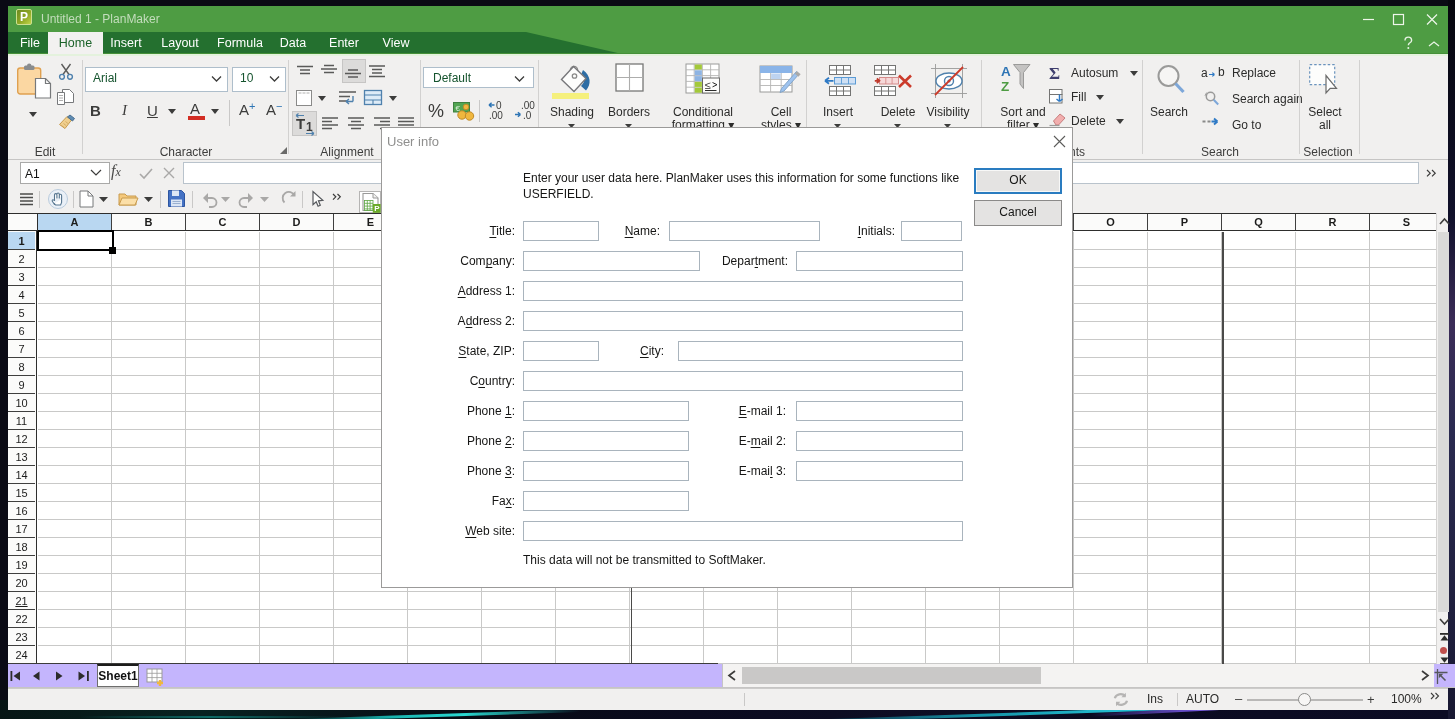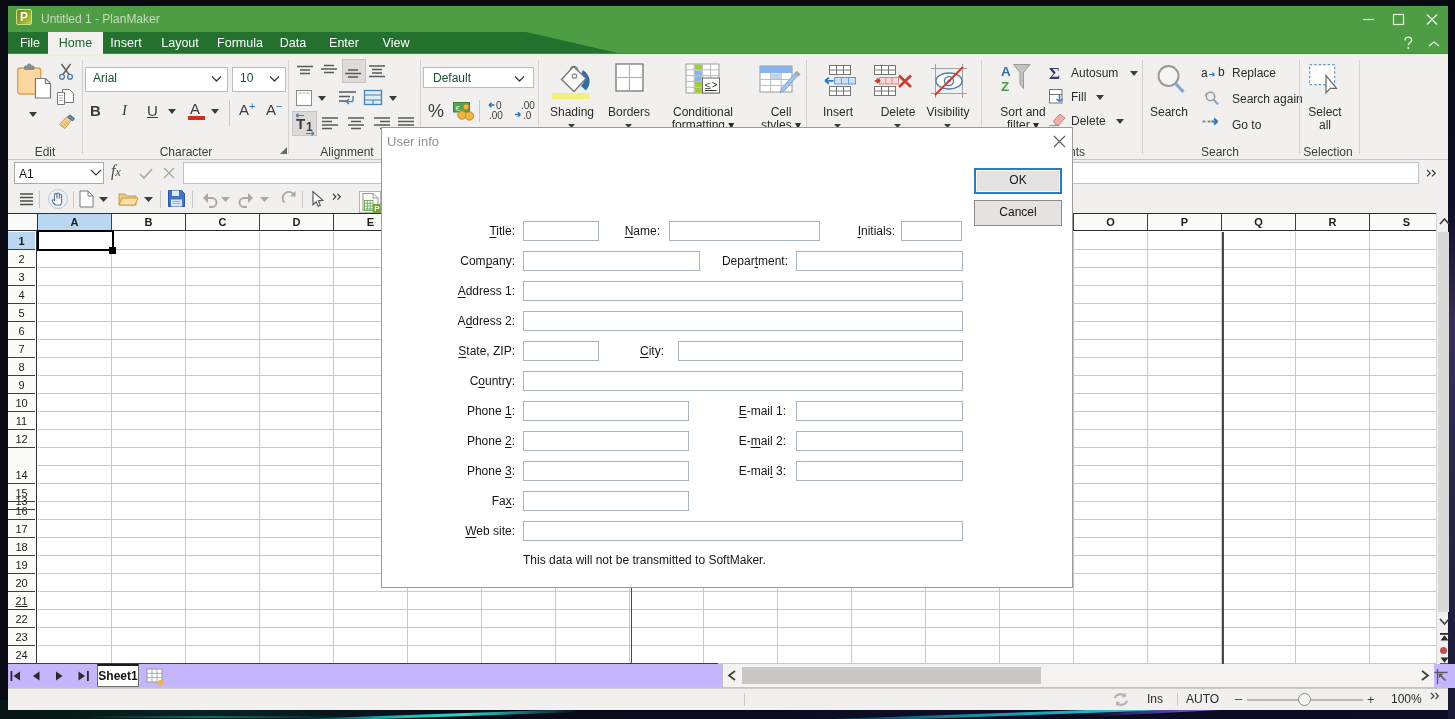--- a/index.html
+++ b/index.html
@@ -14,21 +14,21 @@
 #menuwedge{position:absolute;left:0;top:0;width:614px;height:22px;background:#24702f;clip-path:polygon(0 0,518px 0,614px 22px,0 22px)}
 .mtab{position:absolute;top:0;height:22px;font-size:12.5px;color:#fff;line-height:22px;text-align:center}
 #hometab{position:absolute;left:40px;top:0;width:55px;height:23px;background:#f2f1f0;color:#1c632a;font-size:12.5px;line-height:22px;text-align:center}
 #ribbon{position:absolute;left:0;top:48px;width:1440px;height:106px;background:#f1f0ef;border-bottom:1px solid #c6c5c4}
 .gsep{position:absolute;top:6px;height:94px;width:1px;background:#d2d1d0}
 .glabel{position:absolute;top:91px;font-size:12px;color:#3d3d3c;width:120px;text-align:center}
 .blabel{position:absolute;font-size:12px;color:#2c2c2b;text-align:center;line-height:13px}
 .combo{position:absolute;background:#fff;border:1px solid #aebecb;font-size:12px;color:#14532d;height:25px}
 .selbtn{position:absolute;background:#dcdbda;border:1px solid #c6c5c4}
 #fbar{position:absolute;left:0;top:154px;width:1440px;height:26px;background:#f1f0ef}
-#namebox{position:absolute;left:6px;top:2px;width:90px;height:22px;background:#fff;border:1px solid #a9a9a8;font-size:12px;color:#111;padding:4px 0 0 4px}
+#namebox{position:absolute;left:12px;top:2px;width:90px;height:22px;background:#fff;border:1px solid #a9a9a8;font-size:12px;color:#111;padding:4px 0 0 4px}
 #finput{position:absolute;left:175px;top:2px;width:1236px;height:22px;background:#fff;border:1px solid #b9c3cc}
 #tbar{position:absolute;left:0;top:180px;width:1440px;height:27px;background:#f1f0ef}
 .tsep{position:absolute;top:5px;height:17px;width:1px;background:#c9c8c7}
 #grid{position:absolute;left:0;top:207px;width:1428px;height:451px;background:#fff;overflow:hidden}
 #colhead{position:absolute;left:0;top:0;width:1428px;height:18px;background:#fbfbfa;border-top:1px solid #2e2e2d;border-bottom:1.5px solid #2e2e2d}
 .ch{position:absolute;top:0px;height:16px;border-right:1px solid #3f3f3e;font-size:11px;font-weight:700;color:#1c1c1b;text-align:center;line-height:17px}
 #rowhead{position:absolute;left:0;top:18px;width:28.5px;height:433px;background:#fbfbfa;border-right:1.5px solid #2e2e2d}
 .rh{position:absolute;left:0;width:27px;height:18px;border-bottom:1px solid #3f3f3e;font-size:11px;font-weight:400;color:#1c1c1b;text-align:center;line-height:18px}
 #cells{position:absolute;left:30px;top:18.5px;width:1398px;height:432.5px;
 background:
@@ -478,21 +478,21 @@
 <div class="rh" style="top:36.5px;">3</div>
 <div class="rh" style="top:54.5px;">4</div>
 <div class="rh" style="top:72.5px;">5</div>
 <div class="rh" style="top:90.5px;">6</div>
 <div class="rh" style="top:108.5px;">7</div>
 <div class="rh" style="top:126.5px;">8</div>
 <div class="rh" style="top:144.5px;">9</div>
 <div class="rh" style="top:162.5px;">10</div>
 <div class="rh" style="top:180.5px;">11</div>
 <div class="rh" style="top:198.5px;">12</div>
-<div class="rh" style="top:216.5px;margin-top:44px;">13</div>
+<div class="rh" style="top:216.5px;">13</div>
 <div class="rh" style="top:234.5px;">14</div>
 <div class="rh" style="top:252.5px;">15</div>
 <div class="rh" style="top:270.5px;">16</div>
 <div class="rh" style="top:288.5px;">17</div>
 <div class="rh" style="top:306.5px;">18</div>
 <div class="rh" style="top:324.5px;">19</div>
 <div class="rh" style="top:342.5px;">20</div>
 <div class="rh" style="top:360.5px;text-decoration:underline;">21</div>
 <div class="rh" style="top:378.5px;">22</div>
 <div class="rh" style="top:396.5px;">23</div>
@@ -573,20 +573,21 @@
     <svg style="left:1422px;top:3px" width="11" height="8">
           <path d="M1 1l3 3-3 3M5.5 1l3 3-3 3" stroke="#3c3c3b" stroke-width="1.1" fill="none"></path>
         </svg>
   </div>
 </div>
 <div id="dlg">
   <div class="abs" style="left:5px;top:6px;font-size:13px;color:#8f8f8e">User info</div>
   <svg style="left:671px;top:7px" width="13" height="13">
         <path d="M1 1l11 11M12 1L1 12" stroke="#5c5c5b" stroke-width="1.1"></path>
       </svg>
+  <div class="abs" style="left:141px;top:43px;width:440px;font-size:12px;color:#161615;line-height:15.5px">Enter your user data here. PlanMaker uses this information for some functions like USERFIELD.</div>
   <div class="abs" id="okbtn" style="left:592px;top:40px;width:88px;height:26px;background:#e4e3e2;border:2px solid #2a7cc0;box-shadow:inset 0 0 0 1px #f8f8f7;font-size:12px;color:#161615;text-align:center;line-height:21px">OK</div>
   <div class="abs" id="cancelbtn" style="left:592px;top:72px;width:88px;height:26px;background:#e4e3e2;border:1px solid #8b8a89;font-size:12px;color:#161615;text-align:center;line-height:23px">Cancel</div>
   <div class="lbl" style="left:33px;top:96px;width:100px"><u>T</u>itle:</div>
   <div class="fld" style="left:141px;top:93px;width:76px"></div>
   <div class="lbl" style="left:178px;top:96px;width:100px"><u>N</u>ame:</div>
   <div class="fld" style="left:287px;top:93px;width:151px"></div>
   <div class="lbl" style="left:413px;top:96px;width:100px"><u>I</u>nitials:</div>
   <div class="fld" style="left:519px;top:93px;width:61px"></div>
   <div class="lbl" style="left:33px;top:126px;width:100px">Com<u>p</u>any:</div>
   <div class="fld" style="left:141px;top:123px;width:177px"></div>

